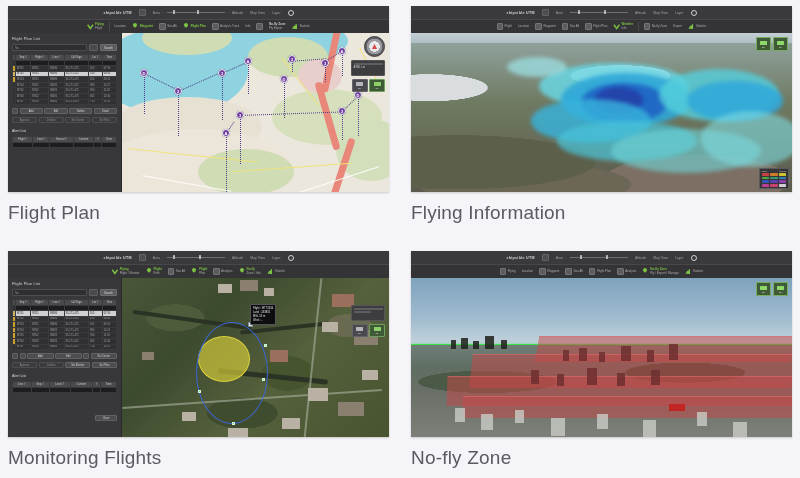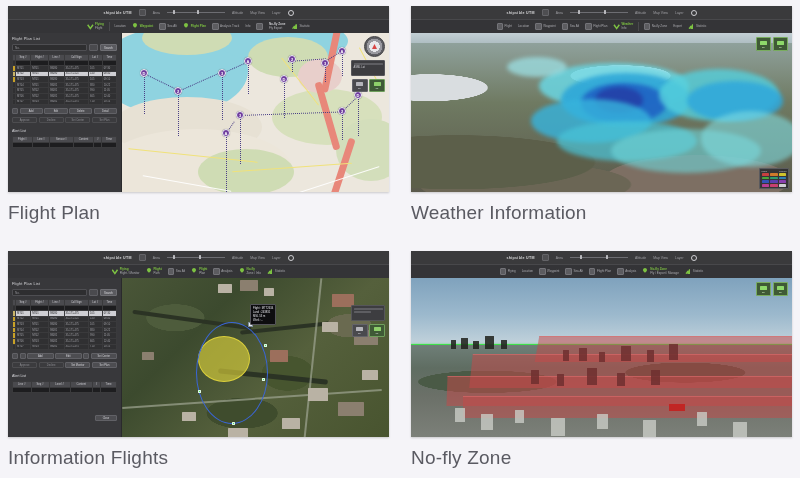--- a/index.html
+++ b/index.html
@@ -734,21 +734,21 @@
             <i style="background:#3354b8"></i>
             <i style="background:#5a3fae"></i>
             <i style="background:#8a3fae"></i>
             <i style="background:#b83f95"></i>
             <i style="background:#c74070"></i>
             <i style="background:#d0d0d4"></i>
           </div>
         </div>
       </div>
     </div>
-    <div class="caption">Weather Information</div>
+    <div class="caption">Flying Information</div>
   </div>
 
   <div class="cell cell-2">
     <div class="shot">
 
       <div class="titlebar">
         <span class="tb-brand">shipsible UTM</span>
         <span class="tb-chip"></span>
         <span class="tb-txt">Area</span>
         <span class="tb-slider">
@@ -986,21 +986,21 @@
               <span>2D</span>
             </div>
             <div class="bp g">
               <i></i>
               <span>3D</span>
             </div>
           </div>
         </div>
       </div>
     </div>
-    <div class="caption">Information Flights</div>
+    <div class="caption">Monitoring Flights</div>
   </div>
 
   <div class="cell cell-3">
     <div class="shot">
 
       <div class="titlebar">
         <span class="tb-brand">shipsible UTM</span>
         <span class="tb-chip"></span>
         <span class="tb-txt">Area</span>
         <span class="tb-slider">

